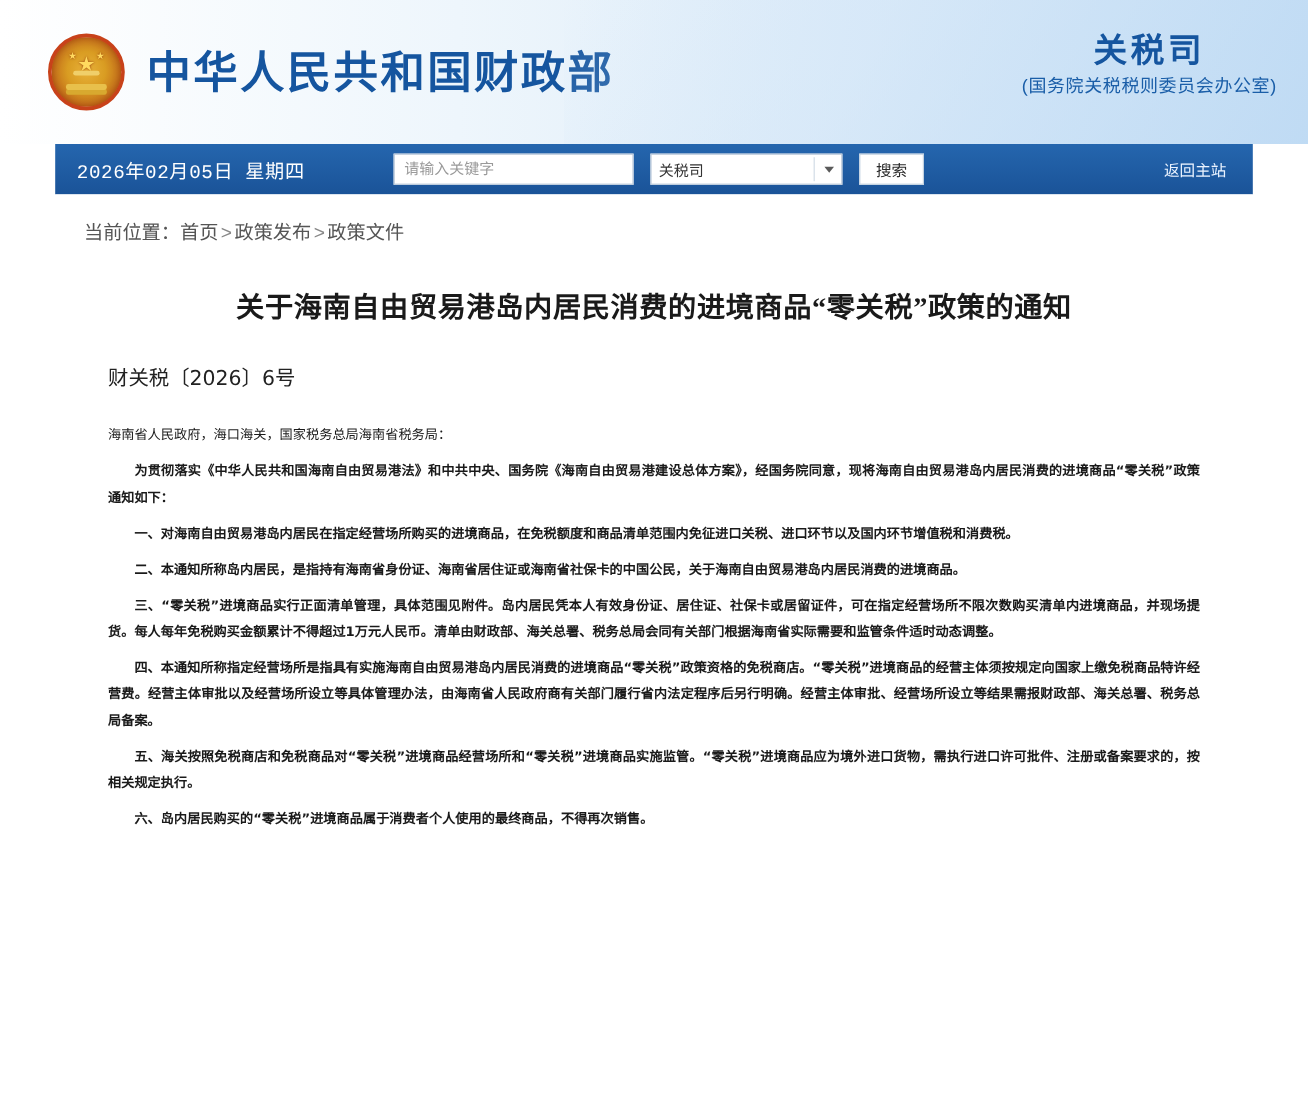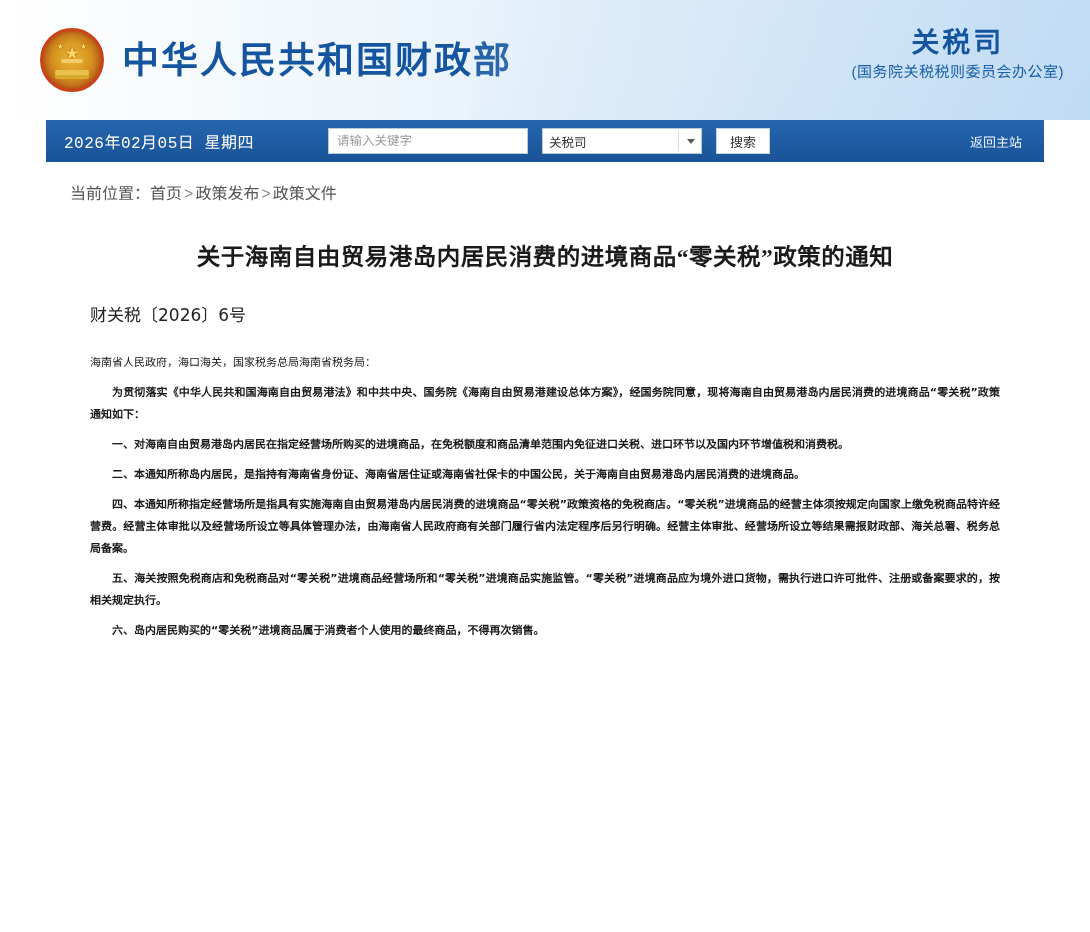--- a/index.html
+++ b/index.html
@@ -282,18 +282,19 @@
     </div>
 
     <div class="doc">
       <h1 class="doc-title">关于海南自由贸易港岛内居民消费的进境商品“零关税”政策的通知</h1>
       <div class="doc-number">财关税〔2026〕6号</div>
 
       <p>海南省人民政府，海口海关，国家税务总局海南省税务局：</p>
       <p class="indent">为贯彻落实《中华人民共和国海南自由贸易港法》和中共中央、国务院《海南自由贸易港建设总体方案》，经国务院同意，现将海南自由贸易港岛内居民消费的进境商品“零关税”政策通知如下：</p>
       <p class="indent">一、对海南自由贸易港岛内居民在指定经营场所购买的进境商品，在免税额度和商品清单范围内免征进口关税、进口环节以及国内环节增值税和消费税。</p>
       <p class="indent">二、本通知所称岛内居民，是指持有海南省身份证、海南省居住证或海南省社保卡的中国公民，关于海南自由贸易港岛内居民消费的进境商品。</p>
+      <p class="indent">三、“零关税”进境商品实行正面清单管理，具体范围见附件。岛内居民凭本人有效身份证、居住证、社保卡或居留证件，可在指定经营场所不限次数购买清单内进境商品，并现场提货。每人每年免税购买金额累计不得超过1万元人民币。清单由财政部、海关总署、税务总局会同有关部门根据海南省实际需要和监管条件适时动态调整。</p>
       <p class="indent">四、本通知所称指定经营场所是指具有实施海南自由贸易港岛内居民消费的进境商品“零关税”政策资格的免税商店。“零关税”进境商品的经营主体须按规定向国家上缴免税商品特许经营费。经营主体审批以及经营场所设立等具体管理办法，由海南省人民政府商有关部门履行省内法定程序后另行明确。经营主体审批、经营场所设立等结果需报财政部、海关总署、税务总局备案。</p>
       <p class="indent">五、海关按照免税商店和免税商品对“零关税”进境商品经营场所和“零关税”进境商品实施监管。“零关税”进境商品应为境外进口货物，需执行进口许可批件、注册或备案要求的，按相关规定执行。</p>
       <p class="indent">六、岛内居民购买的“零关税”进境商品属于消费者个人使用的最终商品，不得再次销售。</p>
     </div>
   </div>
 </div>
 
 </body></html>

